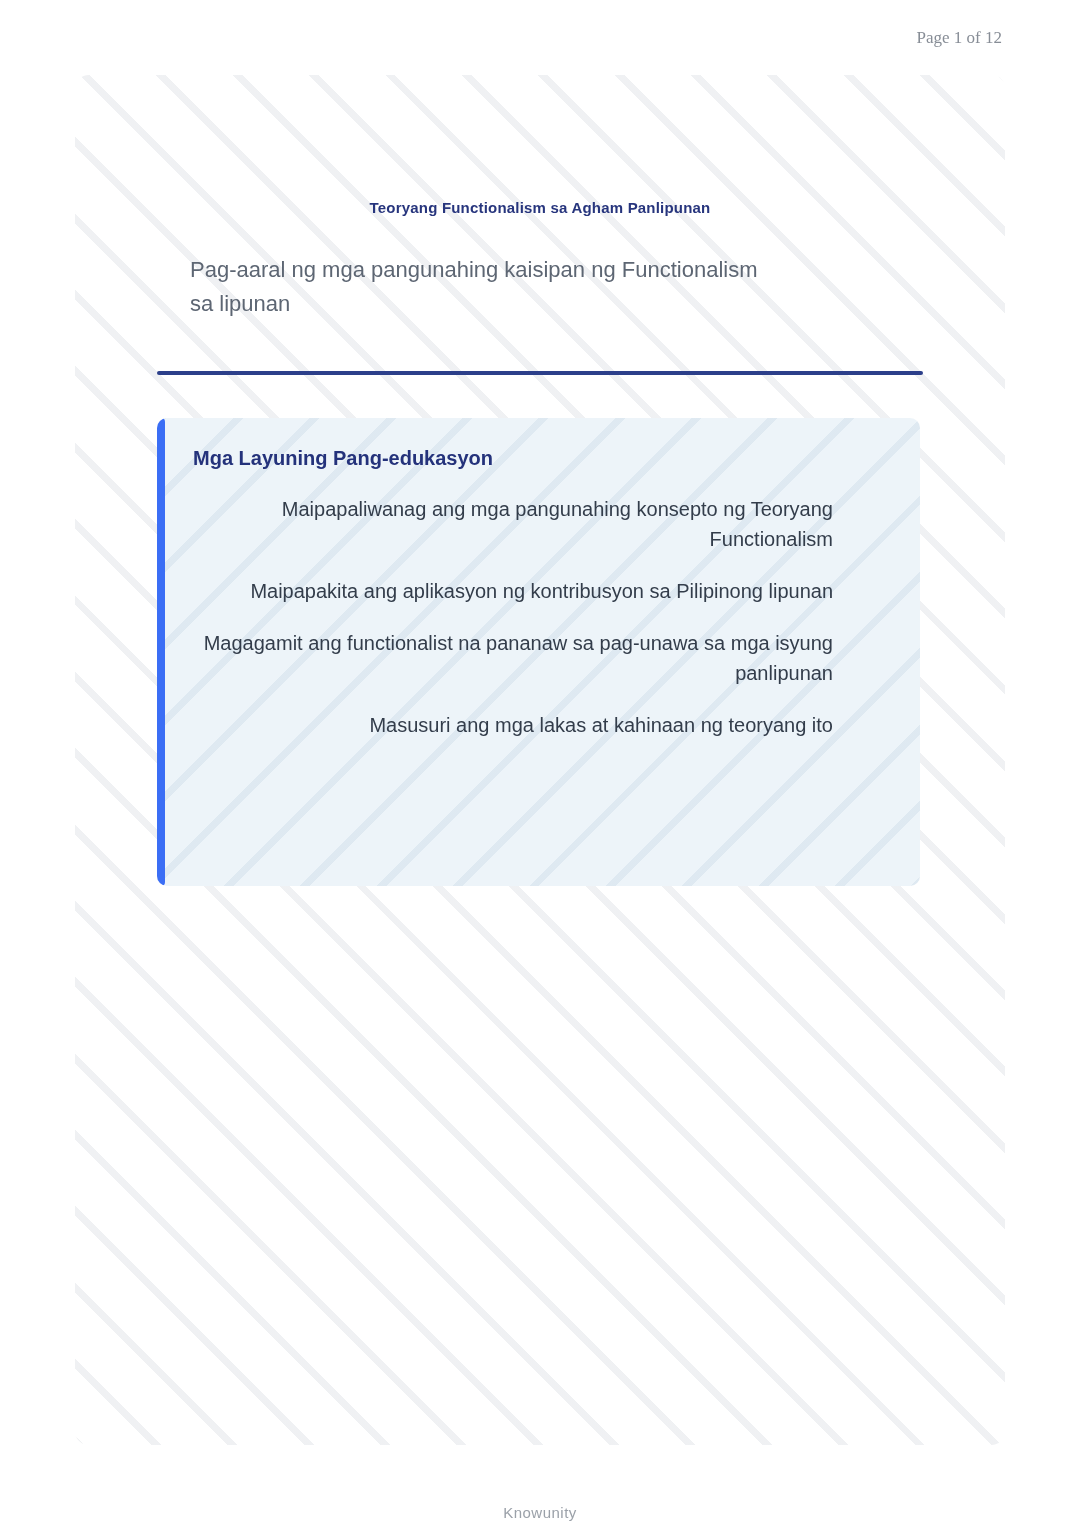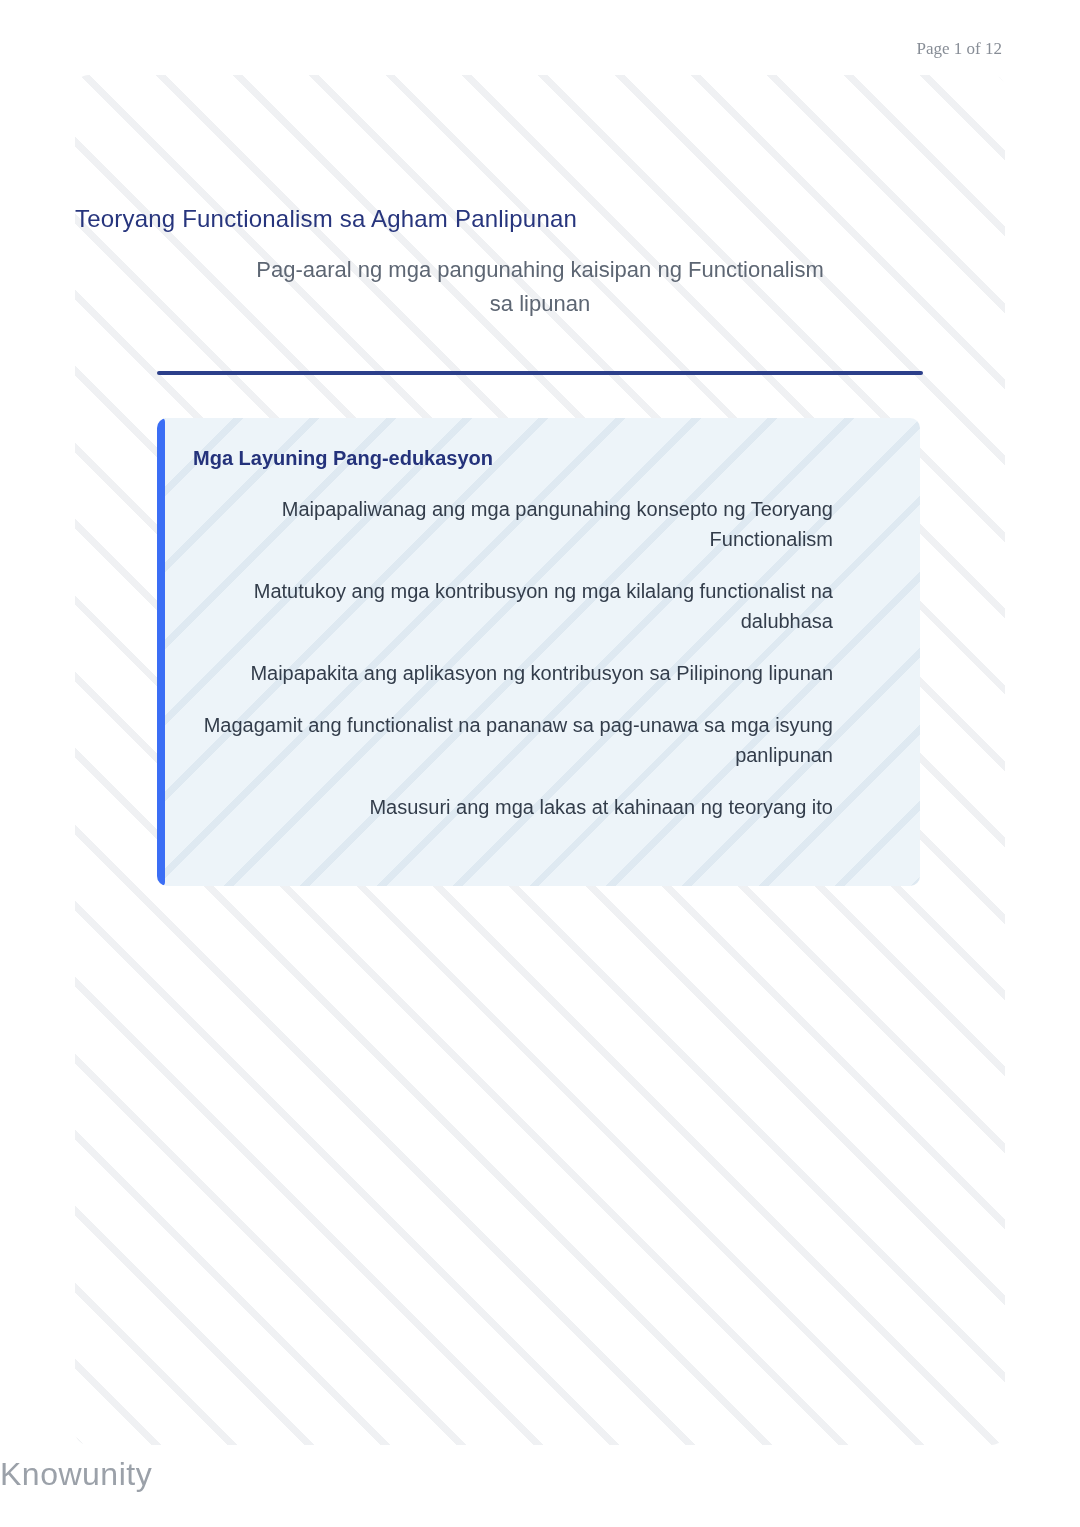--- a/index.html
+++ b/index.html
@@ -10,21 +10,21 @@
   body {
     position: relative;
     width: 1080px;
     height: 1527px;
     overflow: hidden;
     font-family: "Liberation Sans", sans-serif;
   }
 
   .page-indicator {
     position: absolute;
-    top: 39px;
+    top: 28px;
     right: 78px;
     font-family: "Liberation Serif", serif;
     font-size: 17px;
     color: var(--muted-serif-gray, #878d96);
   }
 
   
   .content-card {
     position: absolute;
     left: 75px;
@@ -40,34 +40,33 @@
       rgba(0, 0, 0, 0) 7px,
       rgba(0, 0, 0, 0) 54px
     );
   }
 
   .doc-title {
     position: absolute;
     top: 114px;
     left: 0;
     width: 100%;
-    text-align: left;
-    font-size: 24px;
-    font-weight: normal;
+    text-align: center;
+    font-size: 15px;
+    font-weight: bold;
     letter-spacing: 0.2px;
     color: var(--title-navy, #27357d);
   }
 
   .doc-subtitle {
     position: absolute;
     top: 178px;
     left: 50%;
     transform: translateX(-50%);
     width: 700px;
-    text-align: center;
     font-size: 22px;
     line-height: 34px;
     color: var(--subtitle-gray, #5d6673);
     white-space: pre-line;
   }
 
   .title-divider {
     position: absolute;
     top: 296px;
     left: 82px;
@@ -119,24 +118,25 @@
     margin: 0 0 22px 0;
     max-width: 640px;
     font-size: 20px;
     line-height: 30px;
     color: var(--body-text, #333d4b);
     text-align: right;
   }
 
   .footer-brand {
     position: absolute;
-    top: 1456px;
+    top: 1504px;
     left: 0;
     width: 100%;
-    font-size: 32px;
+    text-align: center;
+    font-size: 15px;
     letter-spacing: 0.5px;
     color: var(--muted-gray, #9ba1a9);
   }
 </style>
 </head>
 <body>
 
 <div class="page-indicator">Page 1 of 12</div>
 
 <div class="content-card">
@@ -151,21 +151,20 @@
   <div class="objectives-box">
 
     <div class="objectives-accent-bar"></div>
 
     <h2 class="objectives-heading">Mga Layuning Pang-edukasyon</h2>
 
     <div>
 
         <p class="objective-item">Maipapaliwanag ang mga pangunahing konsepto ng Teoryang Functionalism</p>
 
-        <p class="objective-item">Matutukoy ang mga kontribusyon ng mga kilalang functionalist na dalubhasa</p>
 
         <p class="objective-item">Maipapakita ang aplikasyon ng kontribusyon sa Pilipinong lipunan</p>
 
         <p class="objective-item">Magagamit ang functionalist na pananaw sa pag-unawa sa mga isyung panlipunan</p>
 
         <p class="objective-item">Masusuri ang mga lakas at kahinaan ng teoryang ito</p>
       </div>
   </div>
 </div>
 

